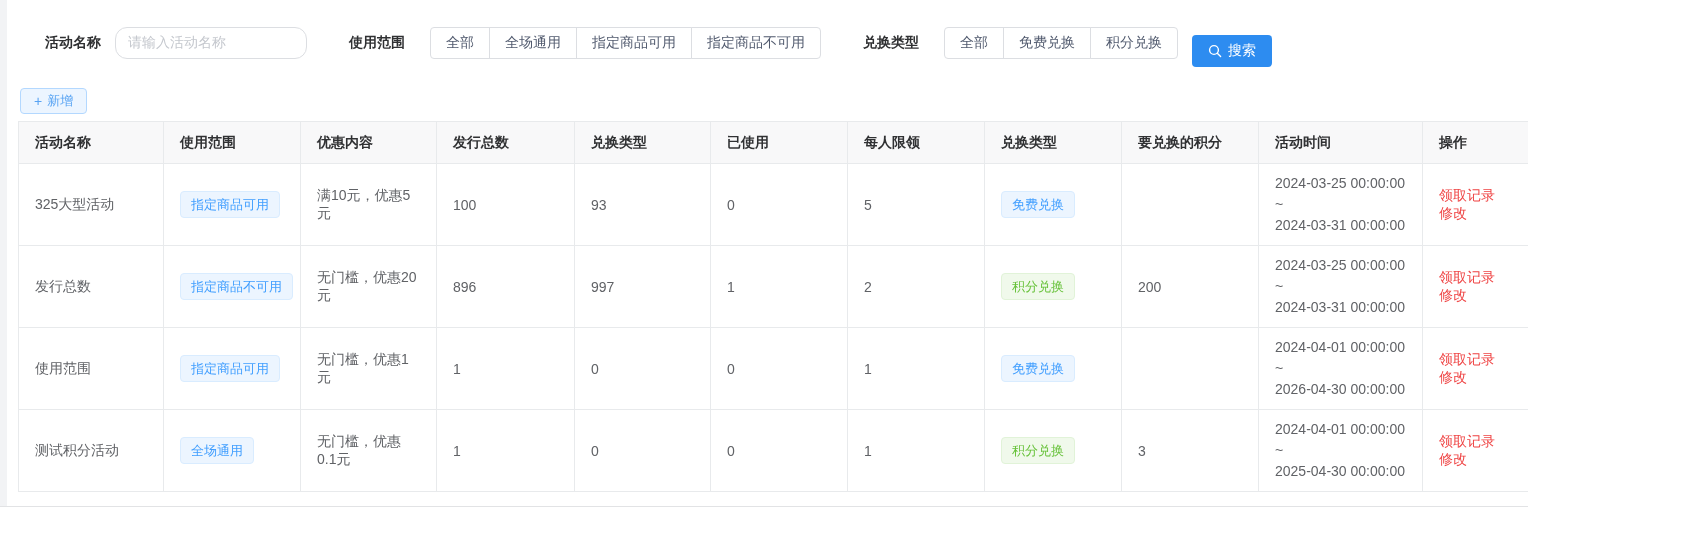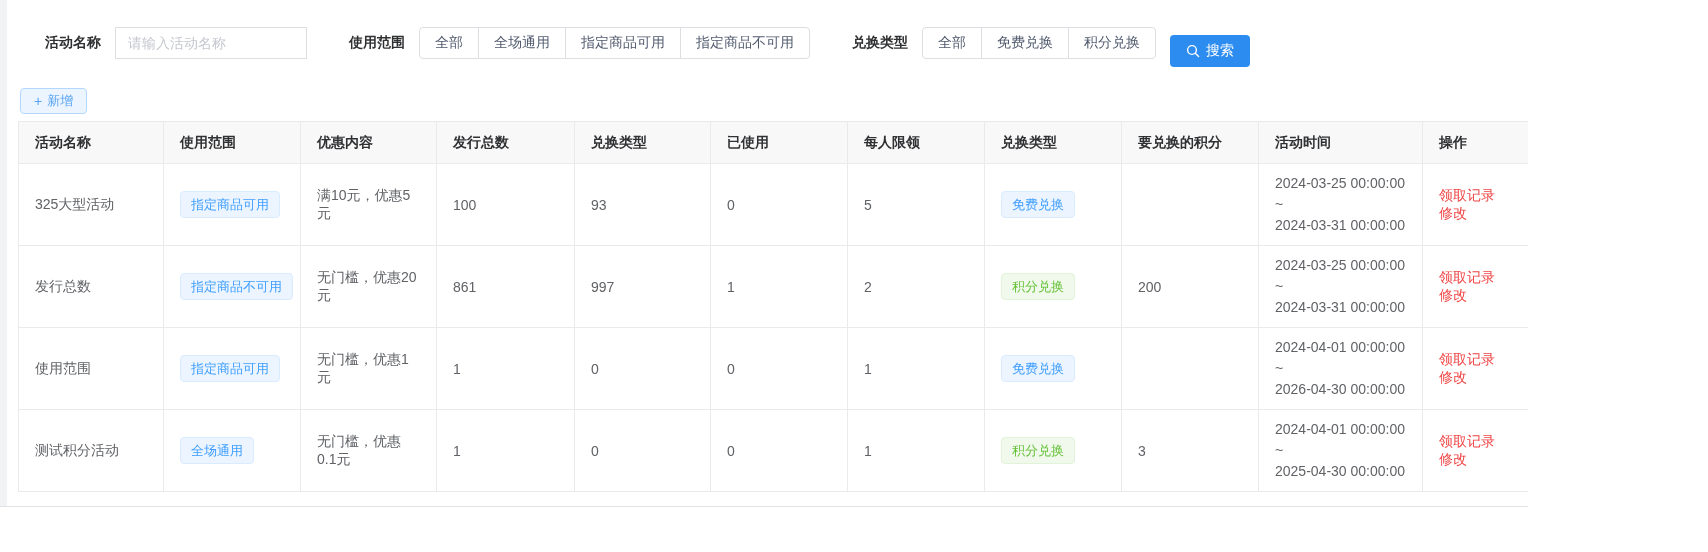--- a/index.html
+++ b/index.html
@@ -40,41 +40,41 @@
     font-size: 14px;
     font-weight: bold;
     color: #303133;
     margin-right: 14px;
   }
   .filter-label.spaced { margin-left: 42px; }
   .filter-input {
     width: 192px;
     height: 32px;
     border: 1px solid #dcdee2;
-    border-radius: 0;
+    border-radius: 12px;
     padding: 0 12px;
     font-size: 14px;
     color: #515a6e;
     outline: none;
-    font-family: Liberation Sans, sans-serif;
+    font-family: Liberation Mono, monospace;
   }
   .filter-input::placeholder { color: #c5c8ce; }
   .btn-group { display: flex; }
   .btn-group .group-btn {
     background: #fff;
     border: 1px solid #dcdee2;
     height: 32px;
     padding: 0 15px;
     font-size: 14px;
     color: #515a6e;
     margin-left: -1px;
     cursor: pointer;
     font-family: inherit;
   }
-  .btn-group .group-btn:first-child { border-radius: 4px 0 0 4px; margin-left: 0; }
+  .btn-group .group-btn:first-child { border-radius: 4px 0 0 4px; margin-left: 11px; }
   .btn-group .group-btn:last-child { border-radius: 0 4px 4px 0; }
   .search-btn {
     display: inline-flex;
     align-items: center;
     gap: 6px;
     background: #2d8cf0;
     color: #fff;
     border: none;
     border-radius: 4px;
     height: 32px;
@@ -252,21 +252,21 @@
         </td>
         <td>
           <a class="op-link">领取记录</a>
           <a class="op-link">修改</a>
         </td>
       </tr>
       <tr>
         <td>发行总数</td>
         <td><span class="tag" data-color="blue">指定商品不可用</span></td>
         <td>无门槛，优惠20元</td>
-        <td>861</td>
+        <td>896</td>
         <td>997</td>
         <td>1</td>
         <td>2</td>
         <td><span class="tag" data-color="green">积分兑换</span></td>
         <td>200</td>
         <td class="time-cell">
           <div>2024-03-25 00:00:00</div>
           <div>~</div>
           <div>2024-03-31 00:00:00</div>
         </td>

